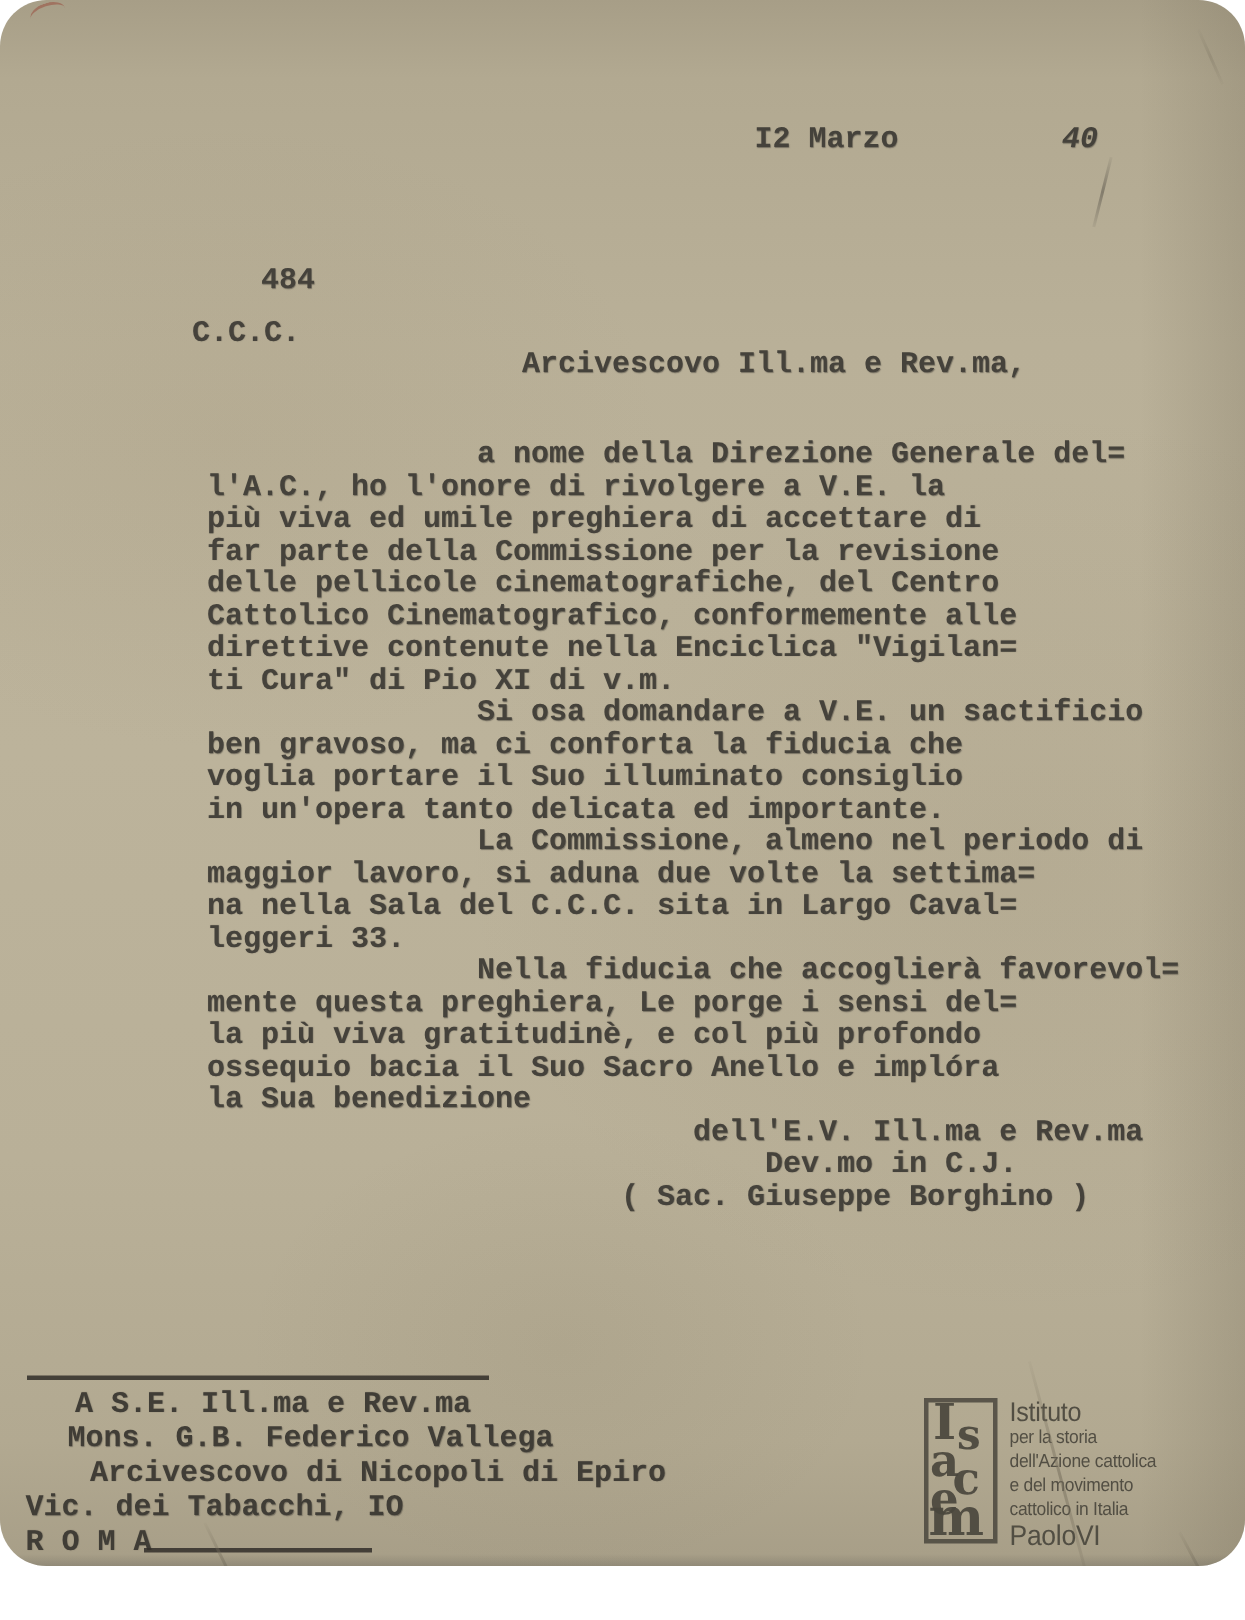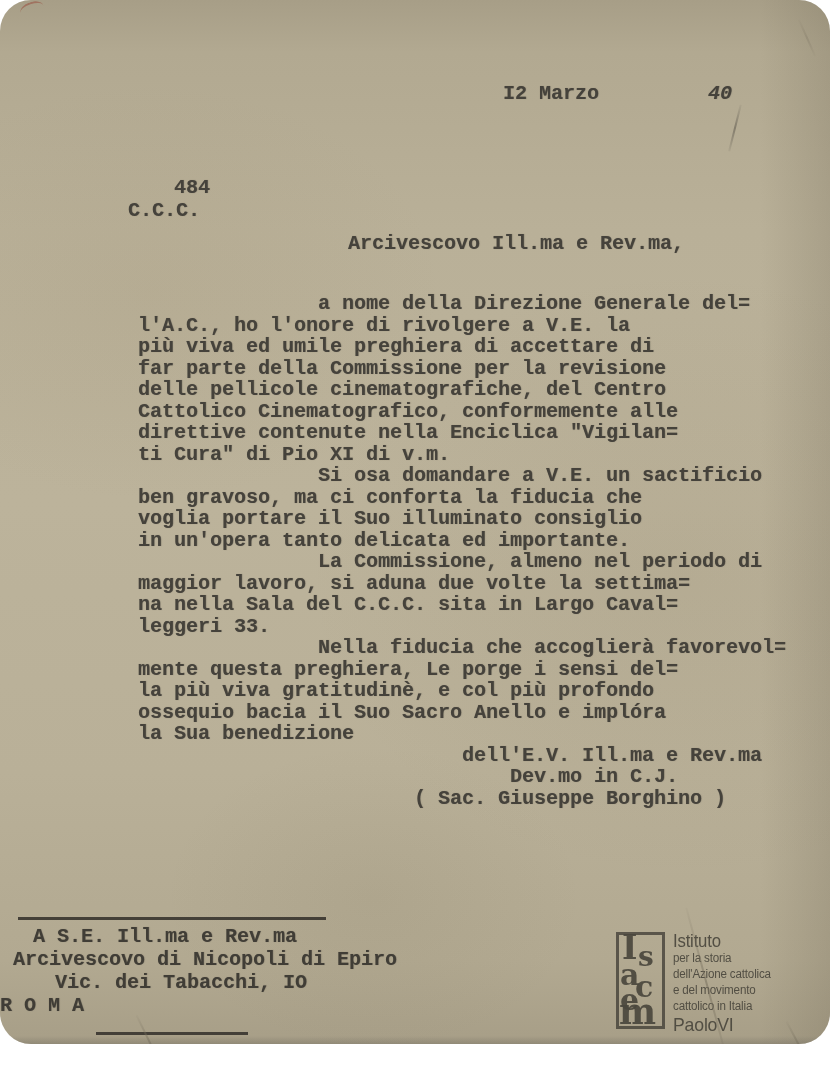--- a/index.html
+++ b/index.html
@@ -23,35 +23,35 @@
     font-size:20px;
     line-height:21.5px;
     letter-spacing:0;
     white-space:pre;
     text-shadow:0.4px 0.4px 0.7px rgba(70,66,58,0.55);
   }
   .body-block{top:293px;left:138px;}
   .date-line{top:83px;left:503px;}
   .page-num{top:83px;left:708px;font-style:italic;}
   .proto{top:177px;left:147px;margin-left:27px;}
-  .office{top:200px;left:128px;}
+  .office{top:212px;left:128px;}
   .salutation{top:233px;left:348px;}
   .sig-role{top:861px;left:413px;}
 
-  .addr{position:absolute;top:925px;left:0;}
+  .addr{position:absolute;top:925px;left:17px;}
   .addr .tw-line{
     position:relative;
     color:#403d36;font-weight:700;font-size:20px;line-height:23px;
     white-space:pre;text-shadow:0.4px 0.4px 0.7px rgba(70,66,58,0.55);
     font-family:"Liberation Mono","DejaVu Sans Mono",monospace;
   }
   .addr-0{margin-left:33px;}
   .addr-1{margin-left:28px;}
-  .addr-2{margin-left:13px;}
-  .addr-3{margin-left:55px;}
+  .addr-2{margin-left:43px;}
+  .addr-3{}
   .addr-4{}
   .rule{position:absolute;background:rgba(52,49,43,0.88);}
   .rule-top{top:917px;left:18px;width:308px;height:3px;}
   .rule-roma{top:1032px;left:96px;width:152px;height:3px;}
 
   
   .wm{position:absolute;top:930px;left:616px;width:180px;height:106px;color:rgba(74,71,61,0.92);}
   .wm-frame{position:absolute;top:2px;left:0;width:49px;height:97px;border:3px solid rgba(74,71,61,0.85);box-sizing:border-box;}
   .wm-letter{position:absolute;font-family:"DejaVu Serif","Liberation Serif",serif;line-height:1;font-weight:700;}
   .wm-i{left:6px;top:1px;font-size:33px;}
@@ -129,20 +129,21 @@
 ossequio bacia il Suo Sacro Anello e implóra
 la Sua benedizione
                            dell'E.V. Ill.ma e Rev.ma
                                Dev.mo in C.J.
                        ( Sac. Giuseppe Borghino )</div>
 
 
   <div class="rule rule-top"></div>
   <div class="addr">
     <div class="tw-line addr-0">A S.E. Ill.ma e Rev.ma</div>
+    <div class="tw-line addr-1">Mons. G.B. Federico Vallega</div>
     <div class="tw-line addr-2">Arcivescovo di Nicopoli di Epiro</div>
     <div class="tw-line addr-3">Vic. dei Tabacchi, IO</div>
     <div class="tw-line addr-4">R O M A</div>
   </div>
   <div class="rule rule-roma"></div>
 
   <div class="wm">
     <div class="wm-frame"></div>
     <span class="wm-letter wm-i">I</span>
     <span class="wm-letter wm-s">s</span>

